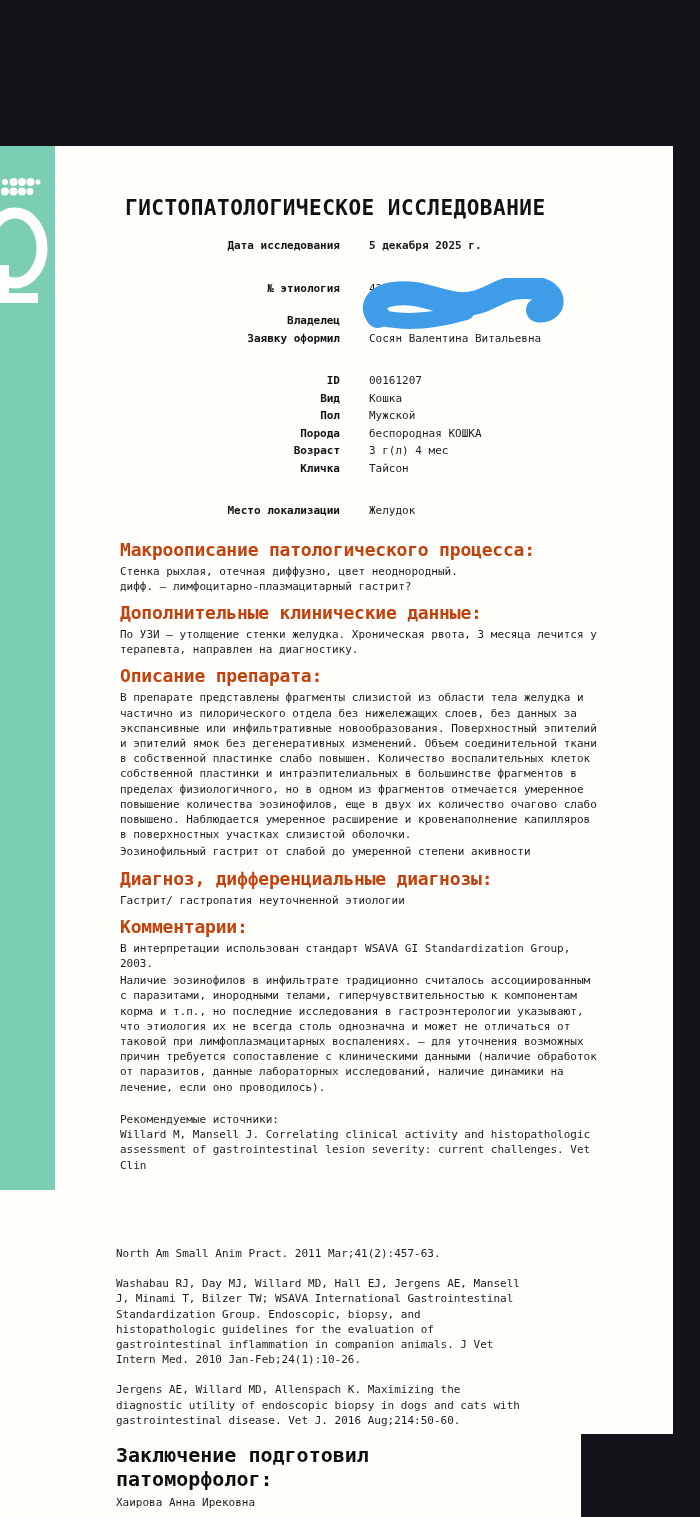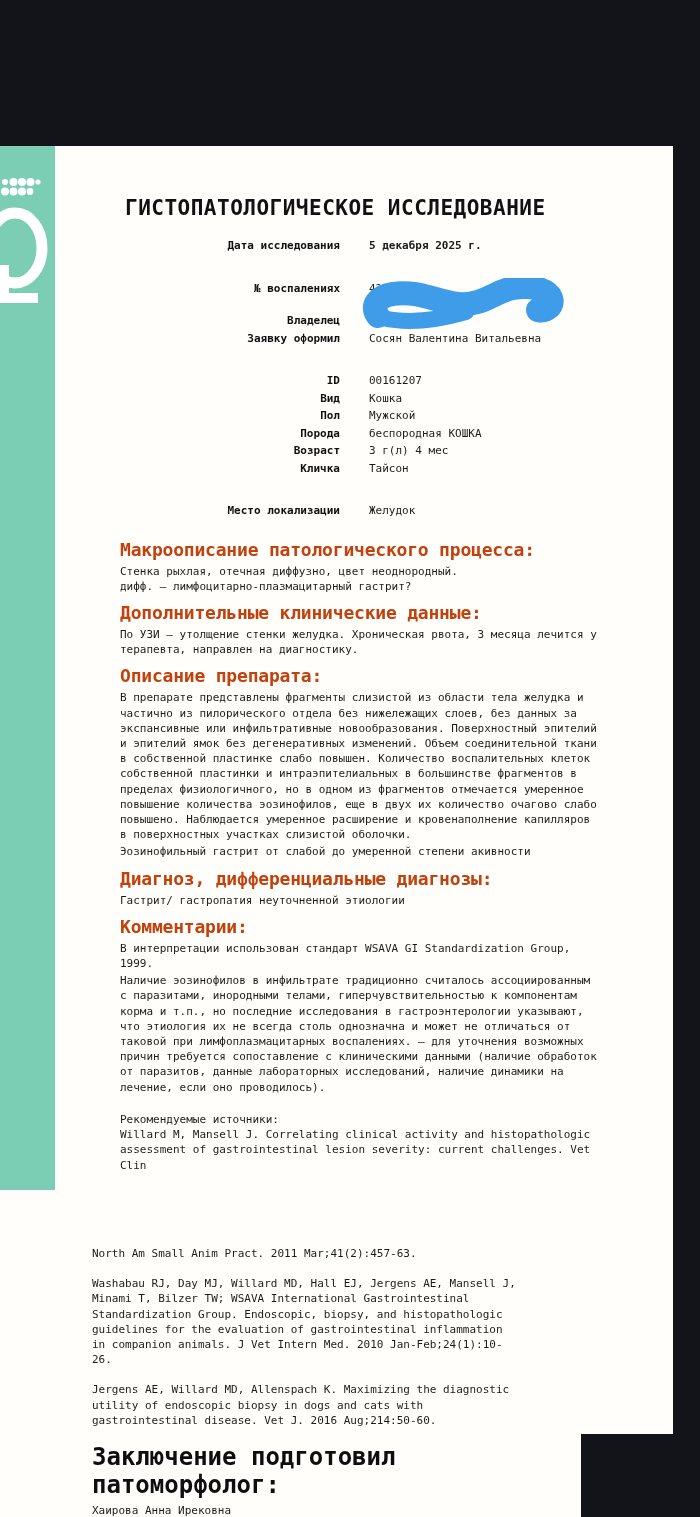--- a/index.html
+++ b/index.html
@@ -8,21 +8,21 @@
   *{margin:0;padding:0;box-sizing:border-box;}
   html,body{width:700px;}
   body{
     width:700px;height:1517px;position:relative;overflow:hidden;
     background:var(--dark);
     font-family:"DejaVu Sans Mono","Liberation Mono",monospace;
     color:var(--ink);
   }
   .page{position:absolute;background:var(--paper);}
   .page1{left:0;top:146px;width:673px;height:1288px;}
-  .page2{left:0;top:1190px;width:581px;height:327px;padding:56px 60px 0 92px;}
+  .page2{left:0;top:1190px;width:581px;height:327px;padding:56px 60px 0 116px;}
   .accent-stripe{position:absolute;left:0;top:0;bottom:0;width:55px;background:var(--teal);}
   .logo-svg{position:absolute;left:0;top:24px;}
 
   .report-title{
     font-size:21px;font-weight:bold;letter-spacing:.5px;color:#111;
     margin:50px 0 14px 125px;white-space:nowrap;
   }
   .fgroups{margin-top:0;}
   .fgroup{display:flex;margin-left:125px;align-items:flex-end;}
   .fgroup + .fgroup{margin-top:19px;}
@@ -32,21 +32,21 @@
   .frow-label,.frow-value{font-size:11px;line-height:17.5px;white-space:nowrap;}
   .frow-label{font-weight:bold;color:#111;}
   .frow-value.bold{font-weight:bold;}
   .gap-before{margin-top:15px;}
 
   .sections{margin:16px 75px 0 120px;}
   .sec-h{font-size:18px;line-height:22px;font-weight:bold;color:#c2410c;margin:8px 0 3px;letter-spacing:-.2px;}
   .sec-p{font-size:11px;line-height:15.2px;margin:0 0 2px;white-space:pre-line;}
 
   .ref-p{font-size:11px;line-height:15.2px;margin:0 0 15px;}
-  .sig-h{font-size:24px;font-weight:bold;color:#0e0e0e;margin:4px 0 4px;}
+  .sig-h{font-size:20px;font-weight:bold;color:#0e0e0e;margin:4px 0 4px;}
   .sig-name{font-size:11px;line-height:15.2px;}
 
   .scribble-svg{position:absolute;left:358px;top:132px;pointer-events:none;}
 </style>
 </head>
 <body>
 
 <div class="page page1">
 
   <div class="accent-stripe">
@@ -77,21 +77,21 @@
         <div class="fcol-labels">
           <div class="frow-label">Дата исследования</div>
         </div>
         <div class="fbar"></div>
         <div class="fcol-values">
           <div class="frow-value bold">5 декабря 2025 г.</div>
         </div>
       </div>
       <div class="fgroup">
         <div class="fcol-labels">
-          <div class="frow-label">№ воспалениях</div>
+          <div class="frow-label">№ этиология</div>
           <div class="frow-label gap-before">Владелец</div>
           <div class="frow-label">Заявку оформил</div>
         </div>
         <div class="fbar"></div>
         <div class="fcol-values">
           <div class="frow-value">4214-1</div>
           <div class="frow-value gap-before">С</div>
           <div class="frow-value">Сосян Валентина Витальевна</div>
         </div>
       </div>
@@ -130,21 +130,21 @@
       <p class="sec-p">Стенка рыхлая, отечная диффузно, цвет неоднородный.
 дифф. – лимфоцитарно-плазмацитарный гастрит?</p>
       <h2 class="sec-h">Дополнительные клинические данные:</h2>
       <p class="sec-p">По УЗИ – утолщение стенки желудка. Хроническая рвота, 3 месяца лечится у терапевта, направлен на диагностику.</p>
       <h2 class="sec-h">Описание препарата:</h2>
       <p class="sec-p">В препарате представлены фрагменты слизистой из области тела желудка и частично из пилорического отдела без нижележащих слоев, без данных за экспансивные или инфильтративные новообразования. Поверхностный эпителий и эпителий ямок без дегенеративных изменений. Объем соединительной ткани в собственной пластинке слабо повышен. Количество воспалительных клеток собственной пластинки и интраэпителиальных в большинстве фрагментов в пределах физиологичного, но в одном из фрагментов отмечается умеренное повышение количества эозинофилов, еще в двух их количество очагово слабо повышено. Наблюдается умеренное расширение и кровенаполнение капилляров в поверхностных участках слизистой оболочки.</p>
       <p class="sec-p">Эозинофильный гастрит от слабой до умеренной степени акивности</p>
       <h2 class="sec-h">Диагноз, дифференциальные диагнозы:</h2>
       <p class="sec-p">Гастрит/ гастропатия неуточненной этиологии</p>
       <h2 class="sec-h">Комментарии:</h2>
-      <p class="sec-p">В интерпретации использован стандарт WSAVA GI Standardization Group, 1999.</p>
+      <p class="sec-p">В интерпретации использован стандарт WSAVA GI Standardization Group, 2003.</p>
       <p class="sec-p">Наличие эозинофилов в инфильтрате традиционно считалось ассоциированным с паразитами, инородными телами, гиперчувствительностью к компонентам корма и т.п., но последние исследования в гастроэнтерологии указывают, что этиология их не всегда столь однозначна и может не отличаться от таковой при лимфоплазмацитарных воспалениях. – для уточнения возможных причин требуется сопоставление с клиническими данными (наличие обработок от паразитов, данные лабораторных исследований, наличие динамики на лечение, если оно проводилось).</p>
       <p class="sec-p">
 Рекомендуемые источники:
 Willard M, Mansell J. Correlating clinical activity and histopathologic assessment of gastrointestinal lesion severity: current challenges. Vet Clin</p>
     </div>
 
   <svg class="scribble-svg" width="220" height="62" viewBox="0 0 220 62" aria-hidden="true">
     <path d="M 20,38 C 12,28 20,18 35,16 C 60,12 80,24 100,26 C 125,28 135,14 155,10 C 175,7 190,12 193,20 C 196,28 188,34 180,32" fill="none" stroke-width="24" stroke-linecap="round" stroke-linejoin="round" stroke="#3f9ce9"></path>
     <path d="M 25,40 C 50,46 80,42 108,34" fill="none" stroke-width="16" stroke-linecap="round" stroke-linejoin="round" stroke="#3f9ce9"></path>
   </svg>

